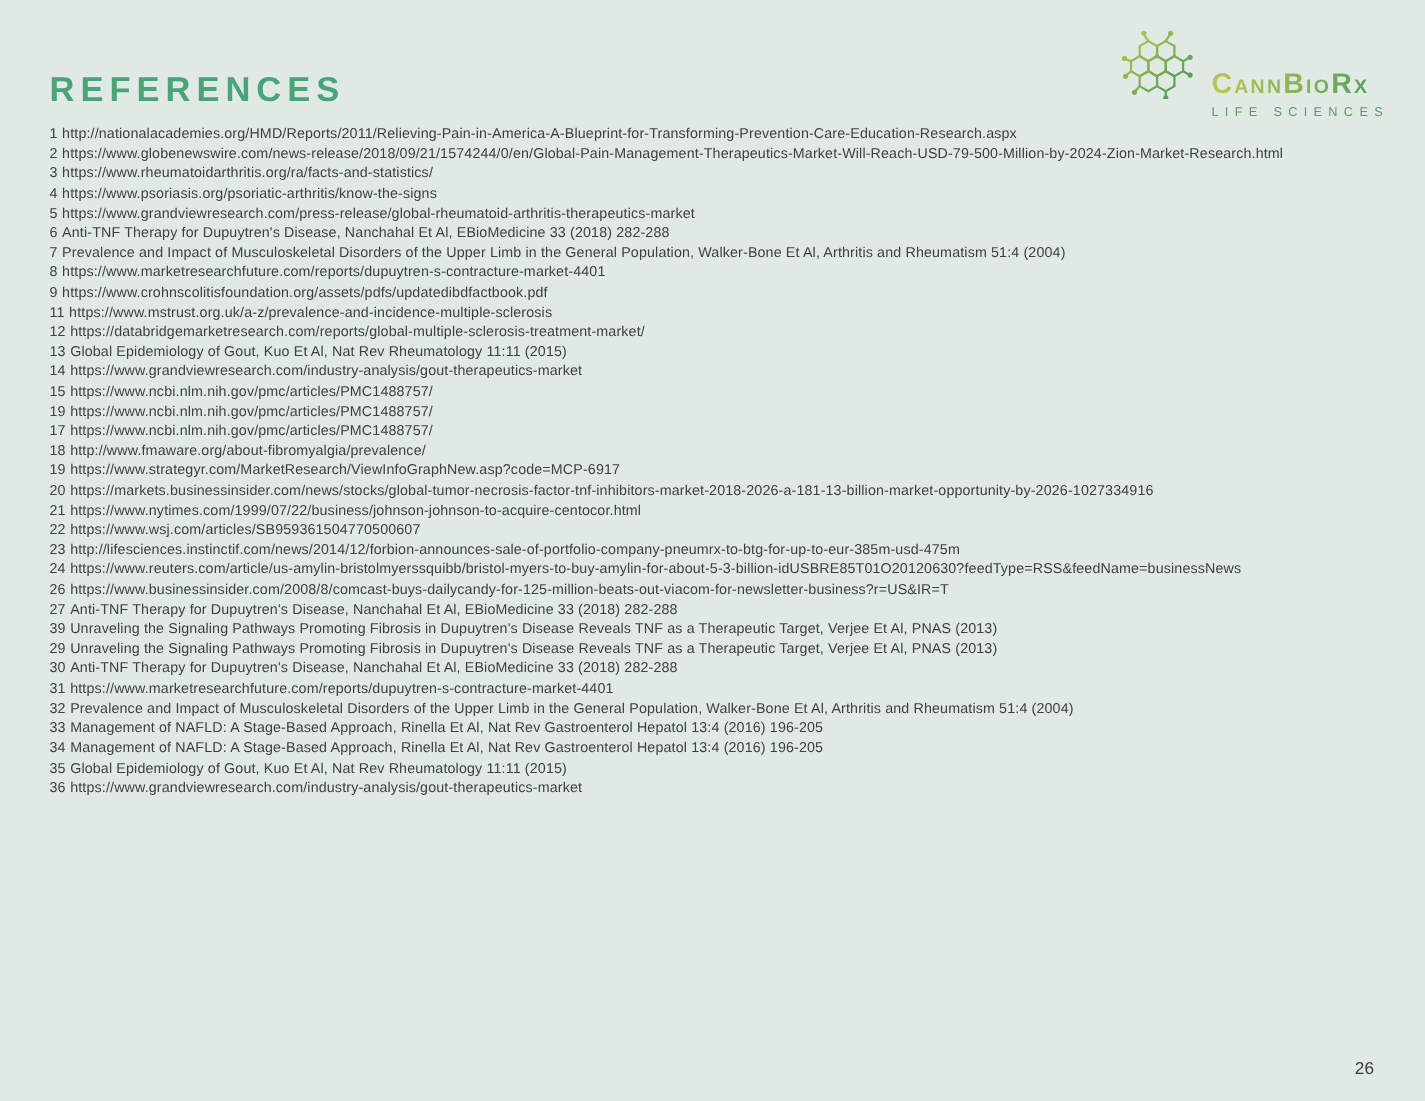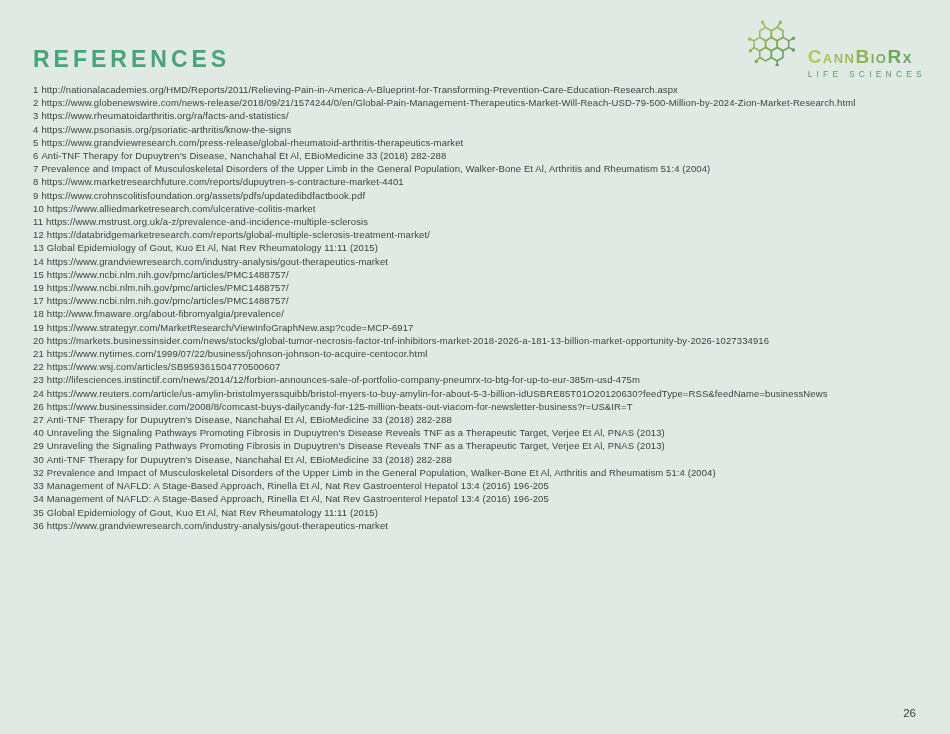--- a/index.html
+++ b/index.html
@@ -158,21 +158,20 @@
   <div class="ref-row"><span class="ref-num">5</span><span class="ref-text">https://www.grandviewresearch.com/press-release/global-rheumatoid-arthritis-therapeutics-market</span></div>
 
   <div class="ref-row"><span class="ref-num">6</span><span class="ref-text">Anti-TNF Therapy for Dupuytren's Disease, Nanchahal Et Al, EBioMedicine 33 (2018) 282-288</span></div>
 
   <div class="ref-row"><span class="ref-num">7</span><span class="ref-text">Prevalence and Impact of Musculoskeletal Disorders of the Upper Limb in the General Population, Walker-Bone Et Al, Arthritis and Rheumatism 51:4 (2004)</span></div>
 
   <div class="ref-row"><span class="ref-num">8</span><span class="ref-text">https://www.marketresearchfuture.com/reports/dupuytren-s-contracture-market-4401</span></div>
 
   <div class="ref-row"><span class="ref-num">9</span><span class="ref-text">https://www.crohnscolitisfoundation.org/assets/pdfs/updatedibdfactbook.pdf</span></div>
 
-  <div class="ref-row"><span class="ref-num">10</span><span class="ref-text">https://www.alliedmarketresearch.com/ulcerative-colitis-market</span></div>
 
   <div class="ref-row"><span class="ref-num">11</span><span class="ref-text">https://www.mstrust.org.uk/a-z/prevalence-and-incidence-multiple-sclerosis</span></div>
 
   <div class="ref-row"><span class="ref-num">12</span><span class="ref-text">https://databridgemarketresearch.com/reports/global-multiple-sclerosis-treatment-market/</span></div>
 
   <div class="ref-row"><span class="ref-num">13</span><span class="ref-text">Global Epidemiology of Gout, Kuo Et Al, Nat Rev Rheumatology 11:11 (2015)</span></div>
 
   <div class="ref-row"><span class="ref-num">14</span><span class="ref-text">https://www.grandviewresearch.com/industry-analysis/gout-therapeutics-market</span></div>
 
   <div class="ref-row"><span class="ref-num">15</span><span class="ref-text">https://www.ncbi.nlm.nih.gov/pmc/articles/PMC1488757/</span></div>
@@ -193,26 +192,27 @@
 
   <div class="ref-row"><span class="ref-num">23</span><span class="ref-text">http://lifesciences.instinctif.com/news/2014/12/forbion-announces-sale-of-portfolio-company-pneumrx-to-btg-for-up-to-eur-385m-usd-475m</span></div>
 
   <div class="ref-row"><span class="ref-num">24</span><span class="ref-text">https://www.reuters.com/article/us-amylin-bristolmyerssquibb/bristol-myers-to-buy-amylin-for-about-5-3-billion-idUSBRE85T01O20120630?feedType=RSS&amp;feedName=businessNews</span></div>
 
 
   <div class="ref-row"><span class="ref-num">26</span><span class="ref-text">https://www.businessinsider.com/2008/8/comcast-buys-dailycandy-for-125-million-beats-out-viacom-for-newsletter-business?r=US&amp;IR=T</span></div>
 
   <div class="ref-row"><span class="ref-num">27</span><span class="ref-text">Anti-TNF Therapy for Dupuytren's Disease, Nanchahal Et Al, EBioMedicine 33 (2018) 282-288</span></div>
 
-  <div class="ref-row"><span class="ref-num">40</span><span class="ref-text">Unraveling the Signaling Pathways Promoting Fibrosis in Dupuytren's Disease Reveals TNF as a Therapeutic Target, Verjee Et Al, PNAS (2013)</span></div>
+  <div class="ref-row"><span class="ref-num">39</span><span class="ref-text">Unraveling the Signaling Pathways Promoting Fibrosis in Dupuytren's Disease Reveals TNF as a Therapeutic Target, Verjee Et Al, PNAS (2013)</span></div>
 
   <div class="ref-row"><span class="ref-num">29</span><span class="ref-text">Unraveling the Signaling Pathways Promoting Fibrosis in Dupuytren's Disease Reveals TNF as a Therapeutic Target, Verjee Et Al, PNAS (2013)</span></div>
 
   <div class="ref-row"><span class="ref-num">30</span><span class="ref-text">Anti-TNF Therapy for Dupuytren's Disease, Nanchahal Et Al, EBioMedicine 33 (2018) 282-288</span></div>
 
+  <div class="ref-row"><span class="ref-num">31</span><span class="ref-text">https://www.marketresearchfuture.com/reports/dupuytren-s-contracture-market-4401</span></div>
 
   <div class="ref-row"><span class="ref-num">32</span><span class="ref-text">Prevalence and Impact of Musculoskeletal Disorders of the Upper Limb in the General Population, Walker-Bone Et Al, Arthritis and Rheumatism 51:4 (2004)</span></div>
 
   <div class="ref-row"><span class="ref-num">33</span><span class="ref-text">Management of NAFLD: A Stage-Based Approach, Rinella Et Al, Nat Rev Gastroenterol Hepatol 13:4 (2016) 196-205</span></div>
 
   <div class="ref-row"><span class="ref-num">34</span><span class="ref-text">Management of NAFLD: A Stage-Based Approach, Rinella Et Al, Nat Rev Gastroenterol Hepatol 13:4 (2016) 196-205</span></div>
 
   <div class="ref-row"><span class="ref-num">35</span><span class="ref-text">Global Epidemiology of Gout, Kuo Et Al, Nat Rev Rheumatology 11:11 (2015)</span></div>
 
   <div class="ref-row"><span class="ref-num">36</span><span class="ref-text">https://www.grandviewresearch.com/industry-analysis/gout-therapeutics-market</span></div>

